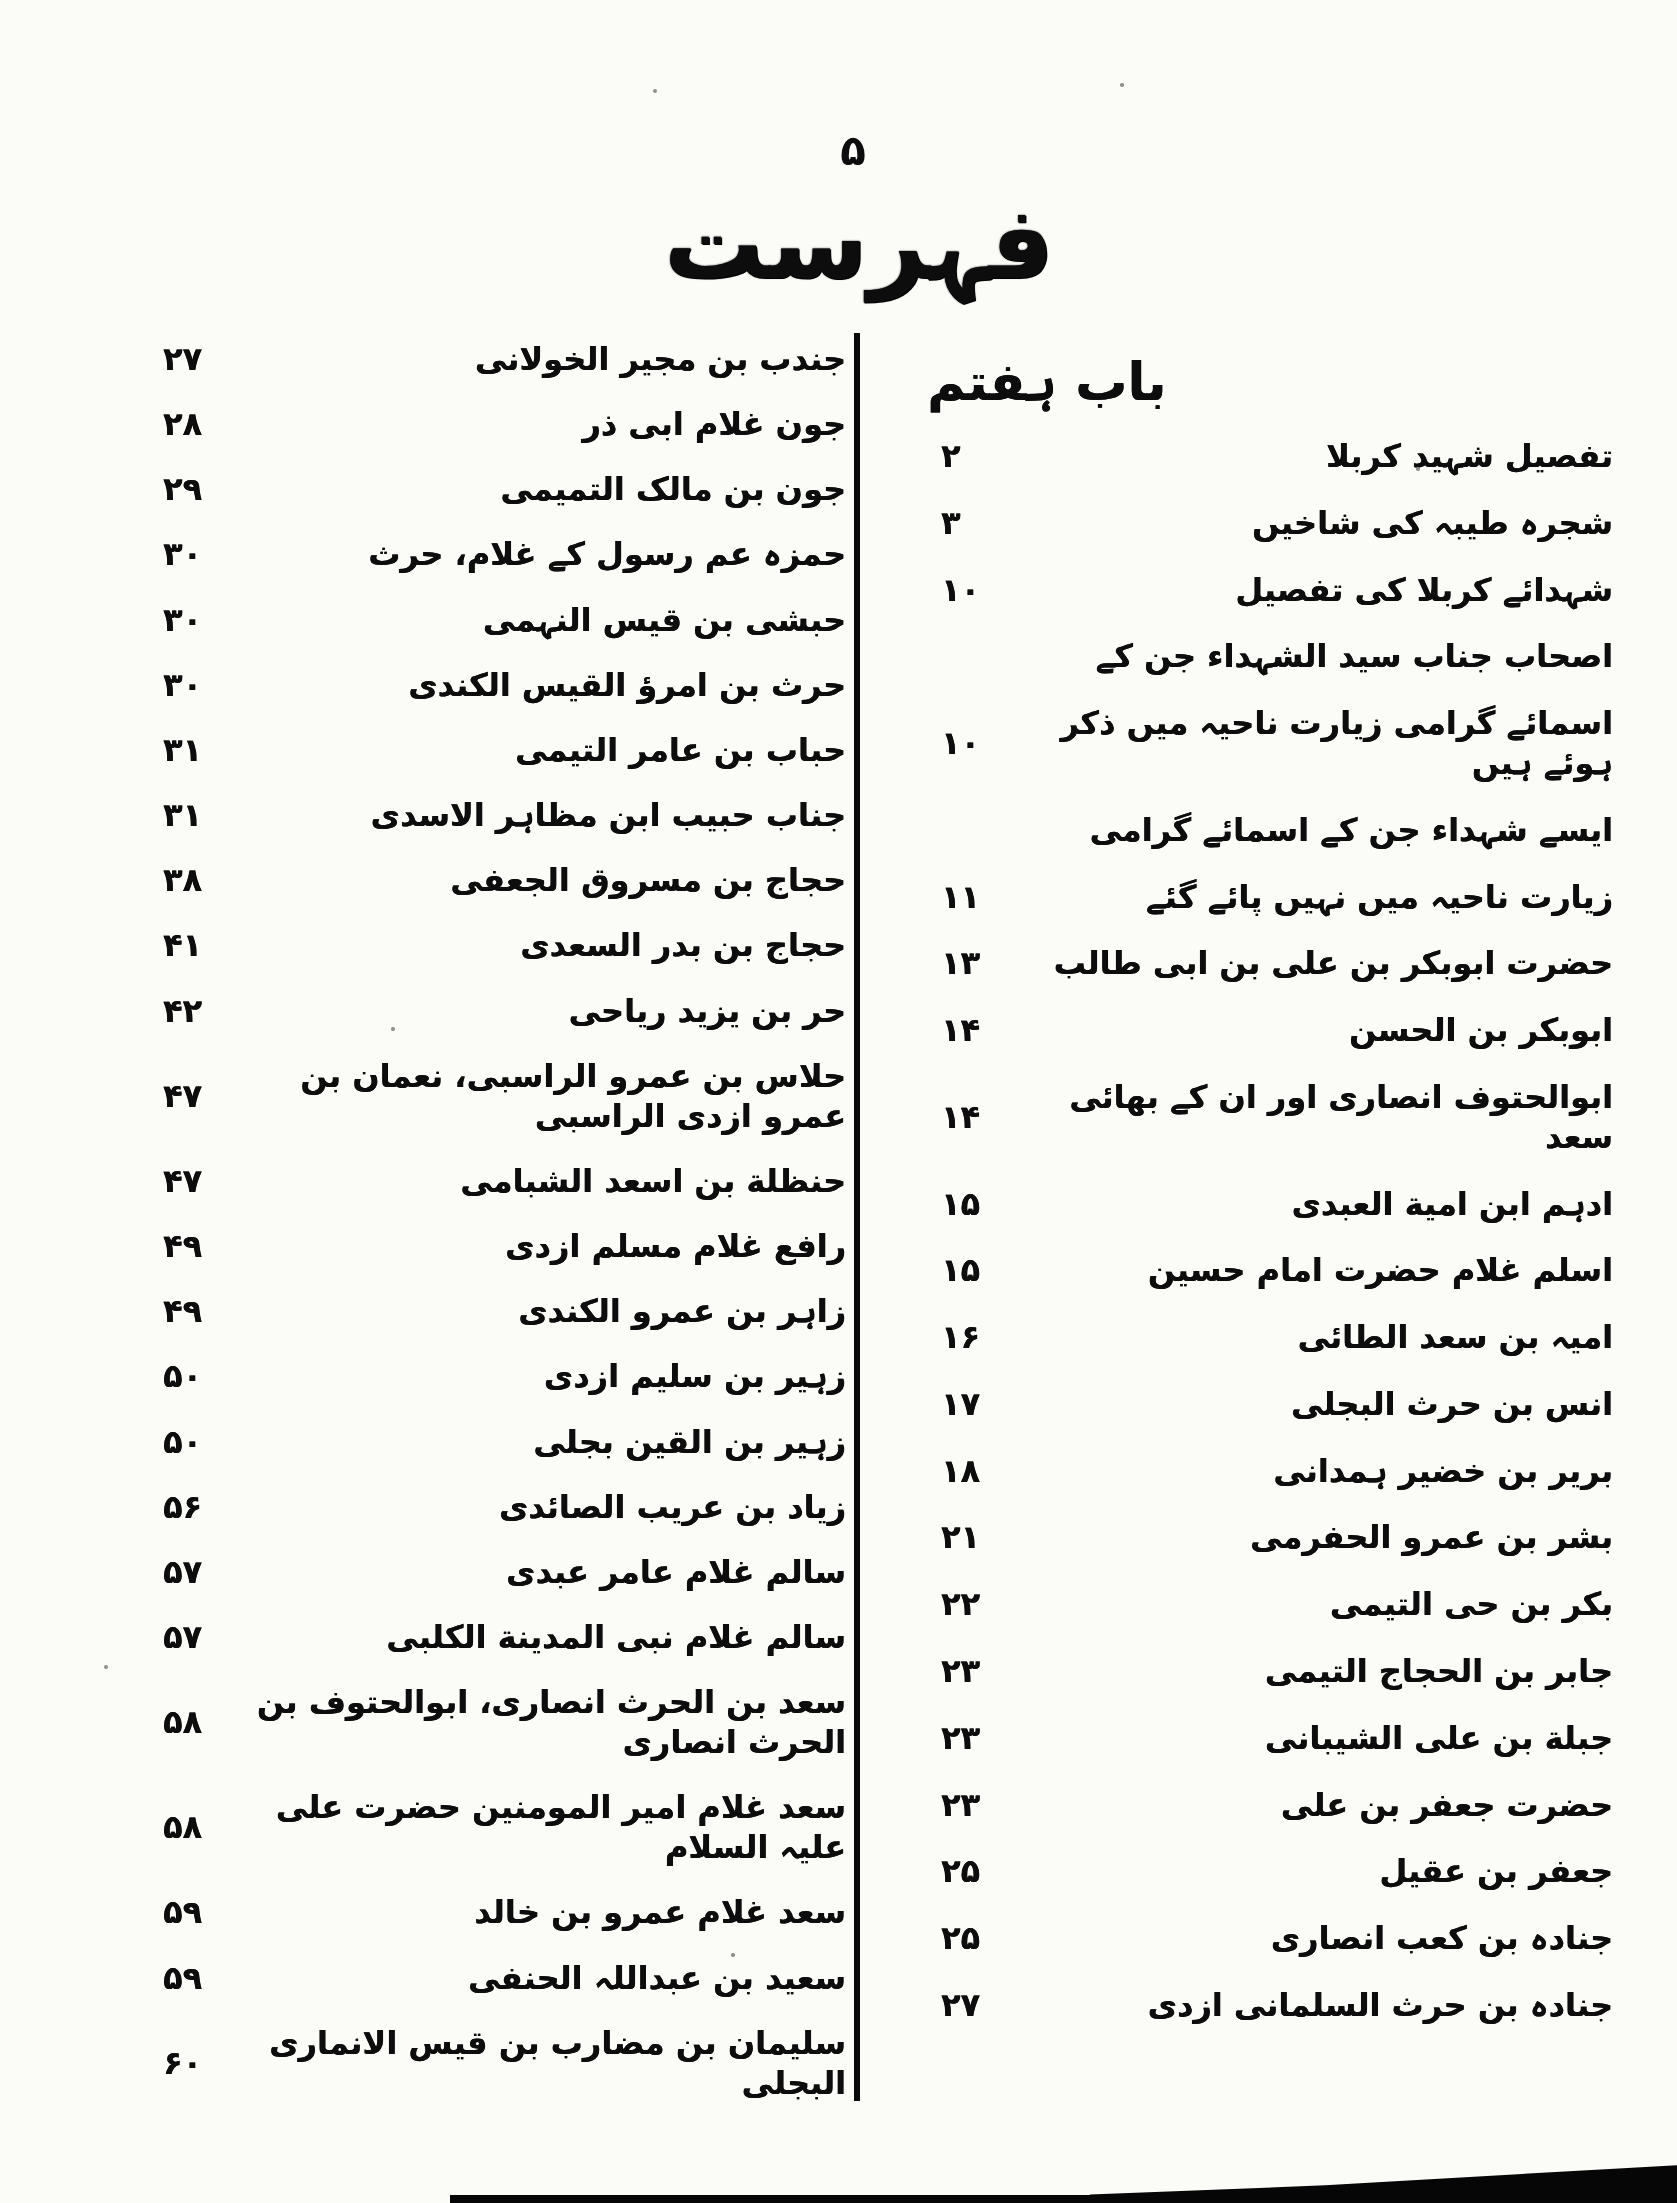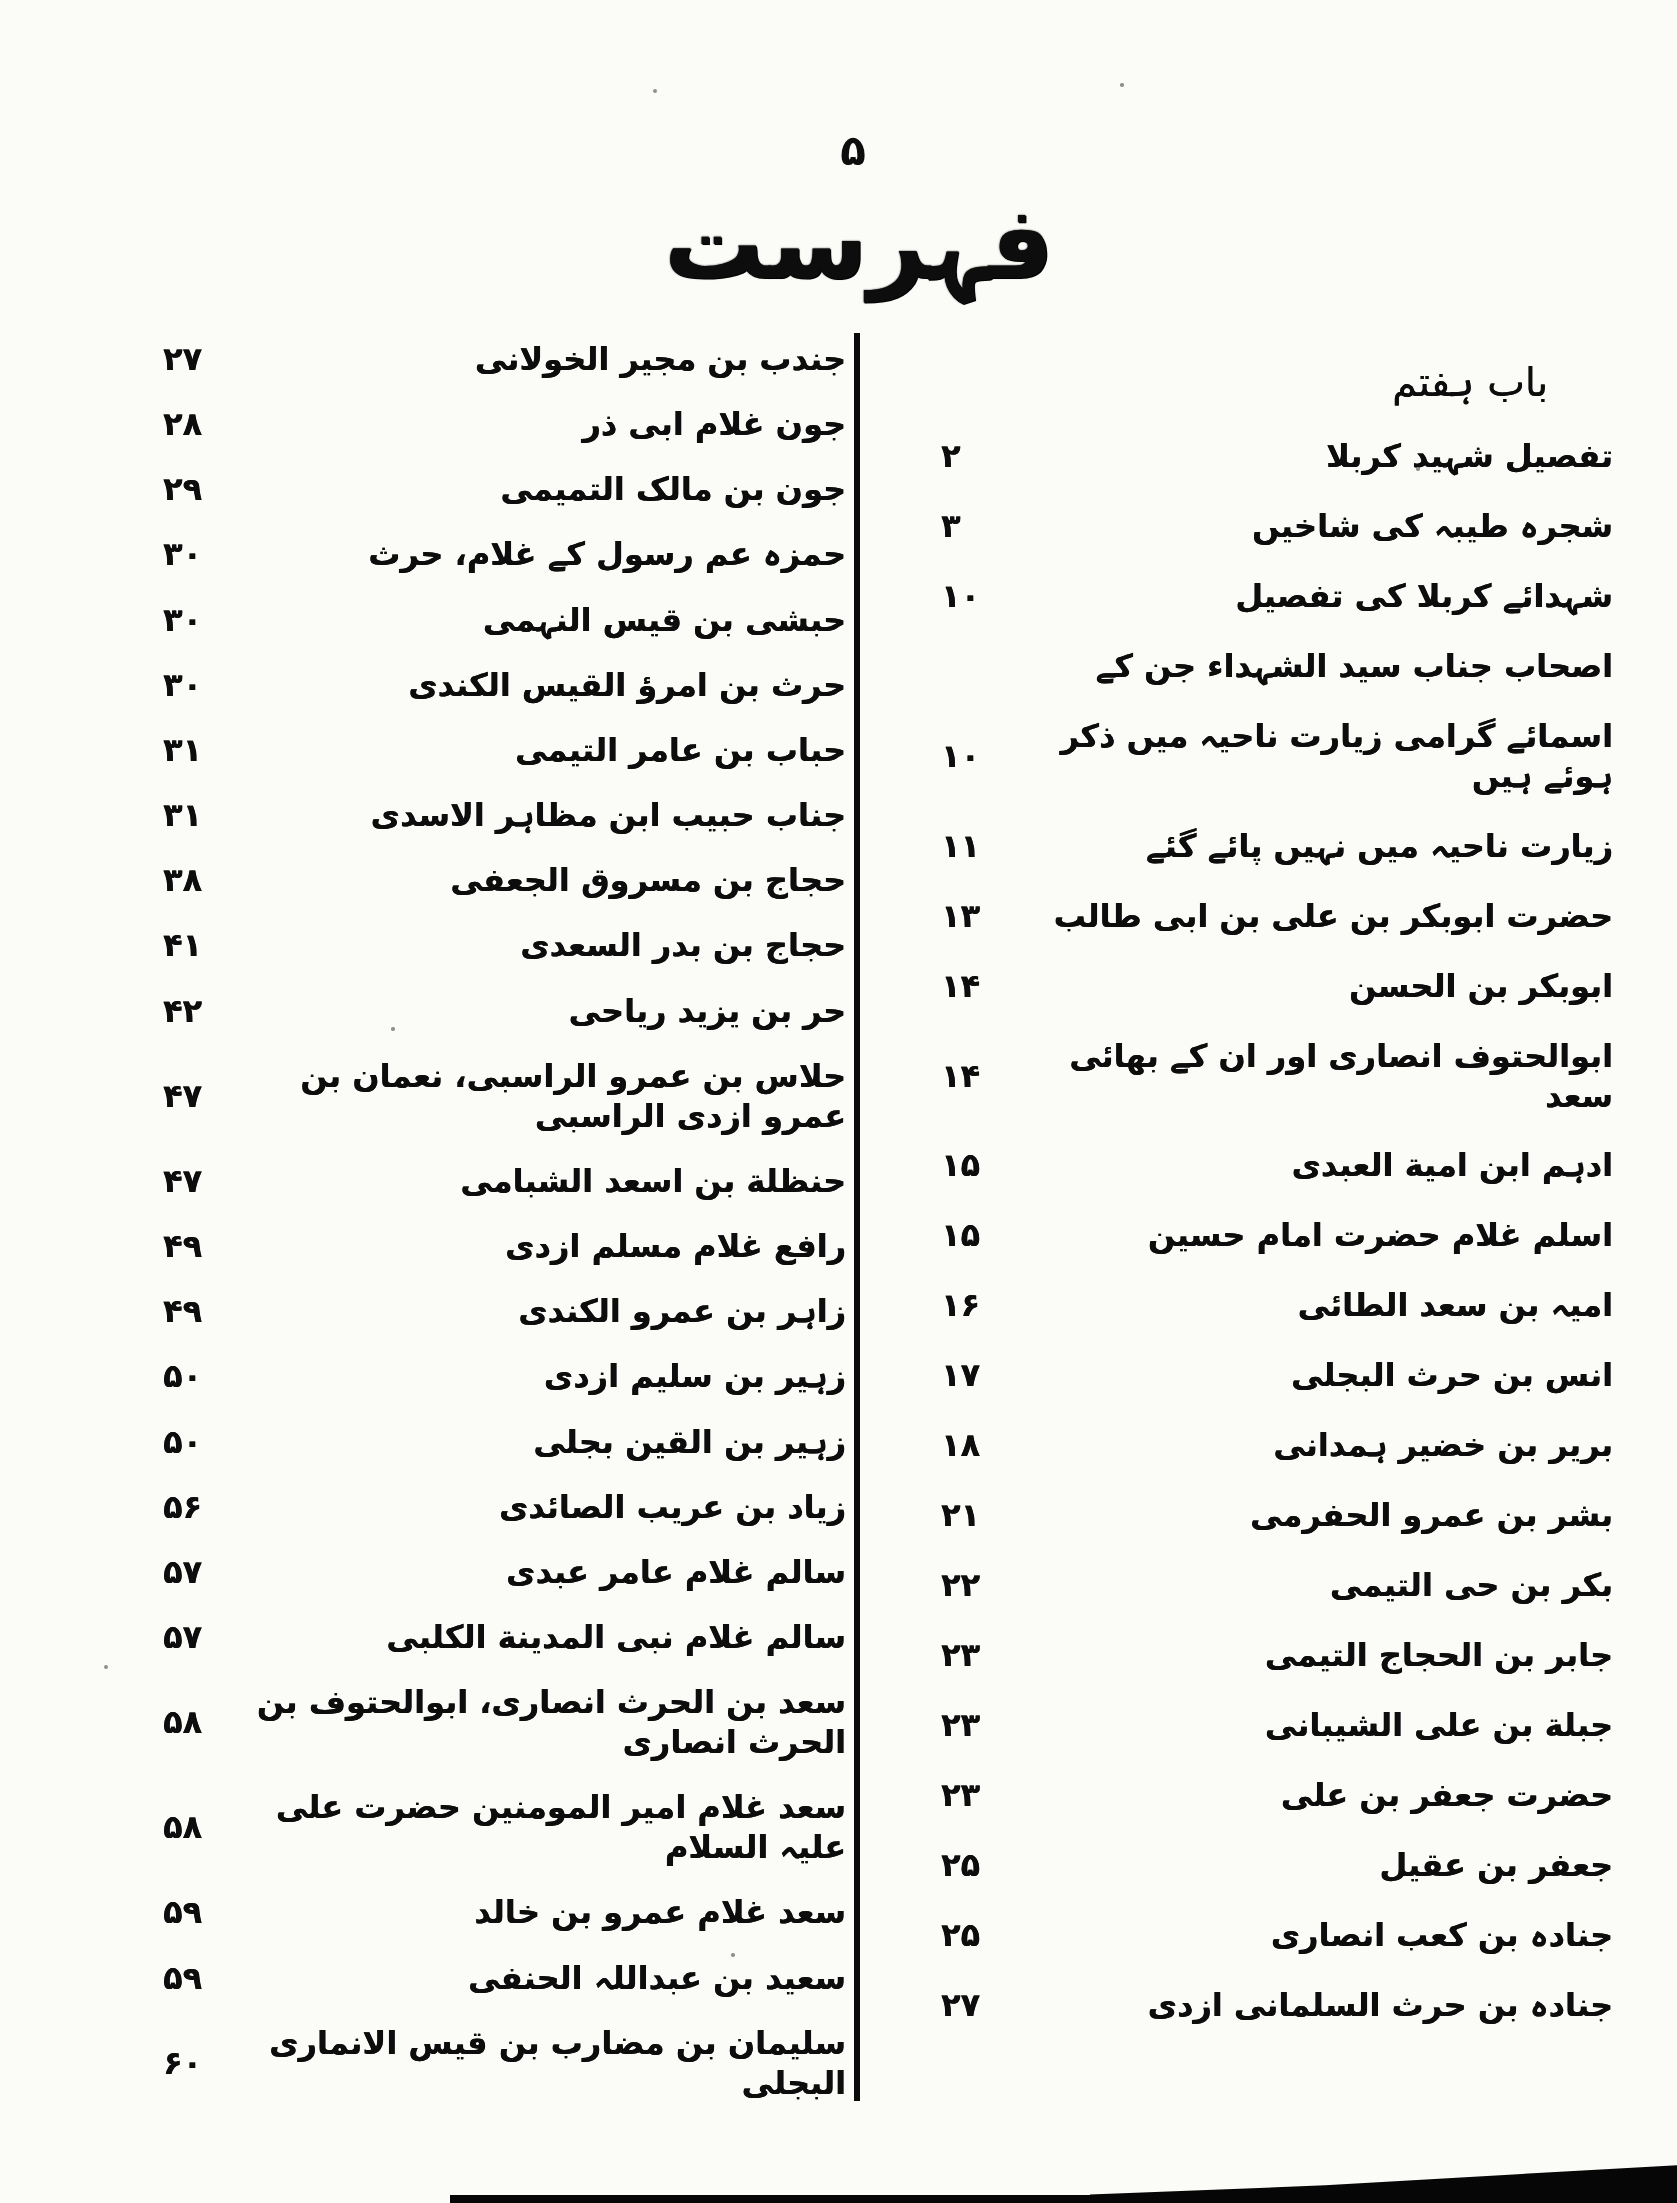--- a/index.html
+++ b/index.html
@@ -57,24 +57,24 @@
     justify-content: space-between;
   }
   .col-right {
     left: 927px;
     top: 339px;
     width: 725px;
     height: 1686px;
   }
   .chapter-heading {
     direction: rtl;
-    text-align: right;
+    text-align: left;
     padding-right: 104px;
-    font-size: 40px;
-    font-weight: normal;
+    font-size: 52px;
+    font-weight: bold;
     height: 97px;
     line-height: 86px;
     text-shadow: 0.4px 0.4px 0 #000;
   }
   .entries {
     flex: 1;
     display: flex;
     flex-direction: column;
     justify-content: space-between;
   }
@@ -147,20 +147,24 @@
           <span class="ttl">شہدائے کربلا کی تفصیل</span>
           <span class="num">۱۰</span>
         </div>
         <div class="entry">
           <span class="ttl">اصحاب جناب سید الشہداء جن کے</span>
           <span class="num"></span>
         </div>
         <div class="entry">
           <span class="ttl">اسمائے گرامی زیارت ناحیہ میں ذکر ہوئے ہیں</span>
           <span class="num">۱۰</span>
+        </div>
+        <div class="entry">
+          <span class="ttl">ایسے شہداء جن کے اسمائے گرامی</span>
+          <span class="num"></span>
         </div>
         <div class="entry">
           <span class="ttl">زیارت ناحیہ میں نہیں پائے گئے</span>
           <span class="num">۱۱</span>
         </div>
         <div class="entry">
           <span class="ttl">حضرت ابوبکر بن علی بن ابی طالب</span>
           <span class="num">۱۳</span>
         </div>
         <div class="entry">

